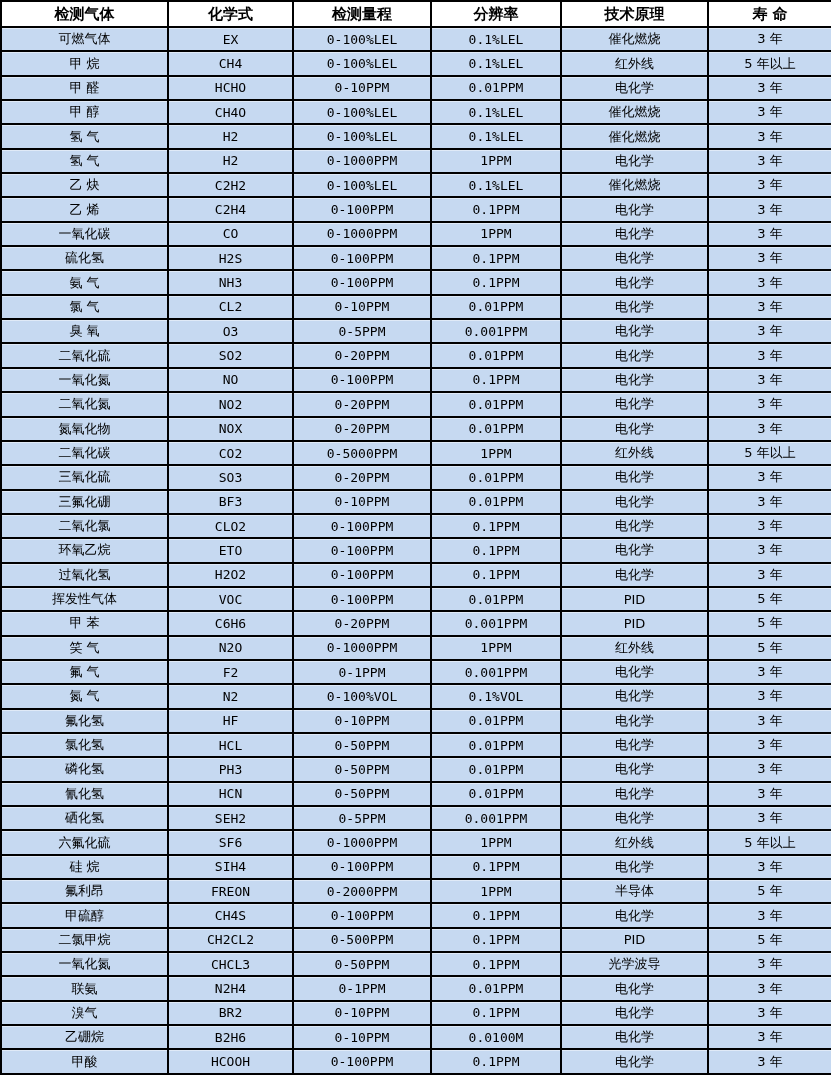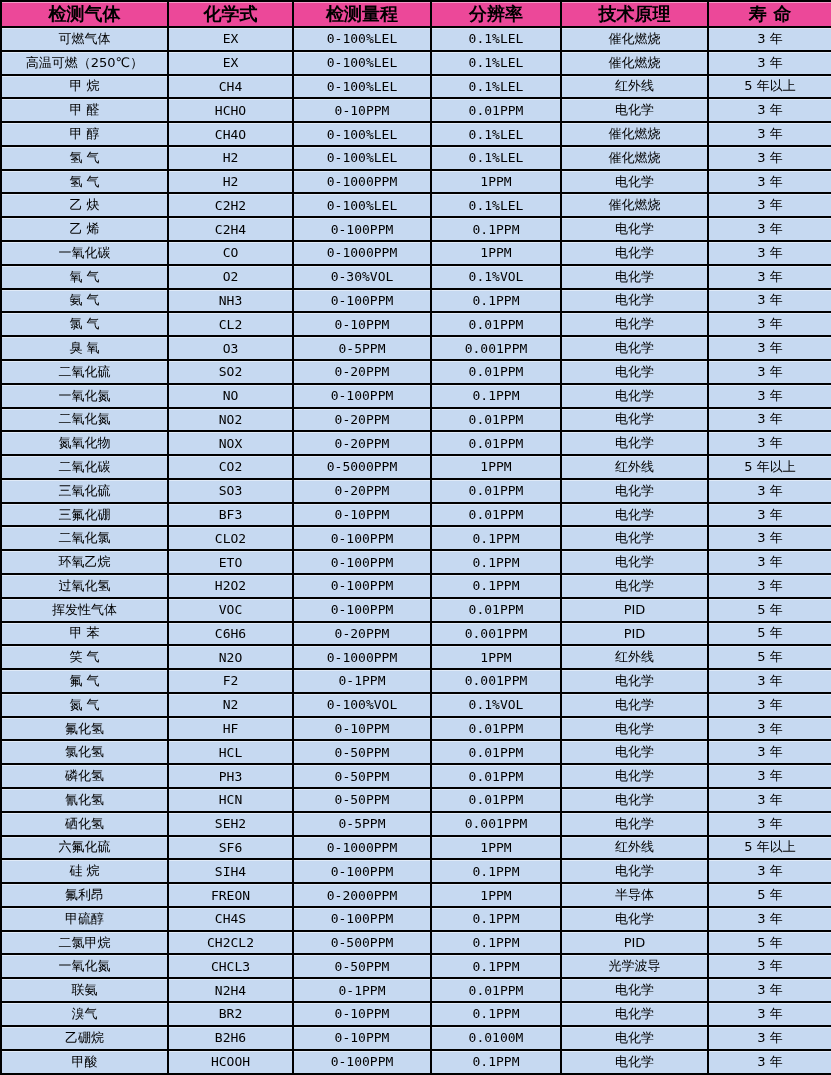--- a/index.html
+++ b/index.html
@@ -25,22 +25,22 @@
     border: 2px solid #000000;
     text-align: center;
     vertical-align: middle;
     padding: 0 2px;
     overflow: hidden;
     white-space: nowrap;
     color: #000000;
     box-shadow: inset 0 1px 0 rgba(255,255,255,0.45);
   }
   table.spec-table th {
-    background: #ec4899;
-    font-size: 18px;
+    background: #ffffff;
+    font-size: 15px;
     font-weight: bold;
     height: 24px;
     font-family: "DejaVu Sans", "Liberation Sans", sans-serif;
   }
   table.spec-table td {
     background: #c6d9f1;
     font-size: 13px;
     height: 21px;
   }
   td.val {
@@ -77,28 +77,20 @@
     <tbody>
   <tr>
     <td class="gas">可燃气体</td>
     <td class="val">EX</td>
     <td class="val">0-100%LEL</td>
     <td class="val">0.1%LEL</td>
     <td class="gas">催化燃烧</td>
     <td class="gas">3 年</td>
   </tr>
 
-  <tr>
-    <td class="gas">高温可燃（250℃）</td>
-    <td class="val">EX</td>
-    <td class="val">0-100%LEL</td>
-    <td class="val">0.1%LEL</td>
-    <td class="gas">催化燃烧</td>
-    <td class="gas">3 年</td>
-  </tr>
 
   <tr>
     <td class="gas">甲 烷</td>
     <td class="val">CH4</td>
     <td class="val">0-100%LEL</td>
     <td class="val">0.1%LEL</td>
     <td class="gas">红外线</td>
     <td class="gas">5 年以上</td>
   </tr>
 
@@ -158,29 +150,29 @@
 
   <tr>
     <td class="gas">一氧化碳</td>
     <td class="val">CO</td>
     <td class="val">0-1000PPM</td>
     <td class="val">1PPM</td>
     <td class="gas">电化学</td>
     <td class="gas">3 年</td>
   </tr>
 
-
-  <tr>
-    <td class="gas">氧 气</td>
-    <td class="val">O2</td>
-    <td class="val">0-30%VOL</td>
-    <td class="val">0.1%VOL</td>
-    <td class="gas">电化学</td>
-    <td class="gas">3 年</td>
-  </tr>
+  <tr>
+    <td class="gas">硫化氢</td>
+    <td class="val">H2S</td>
+    <td class="val">0-100PPM</td>
+    <td class="val">0.1PPM</td>
+    <td class="gas">电化学</td>
+    <td class="gas">3 年</td>
+  </tr>
+
 
   <tr>
     <td class="gas">氨 气</td>
     <td class="val">NH3</td>
     <td class="val">0-100PPM</td>
     <td class="val">0.1PPM</td>
     <td class="gas">电化学</td>
     <td class="gas">3 年</td>
   </tr>
 

